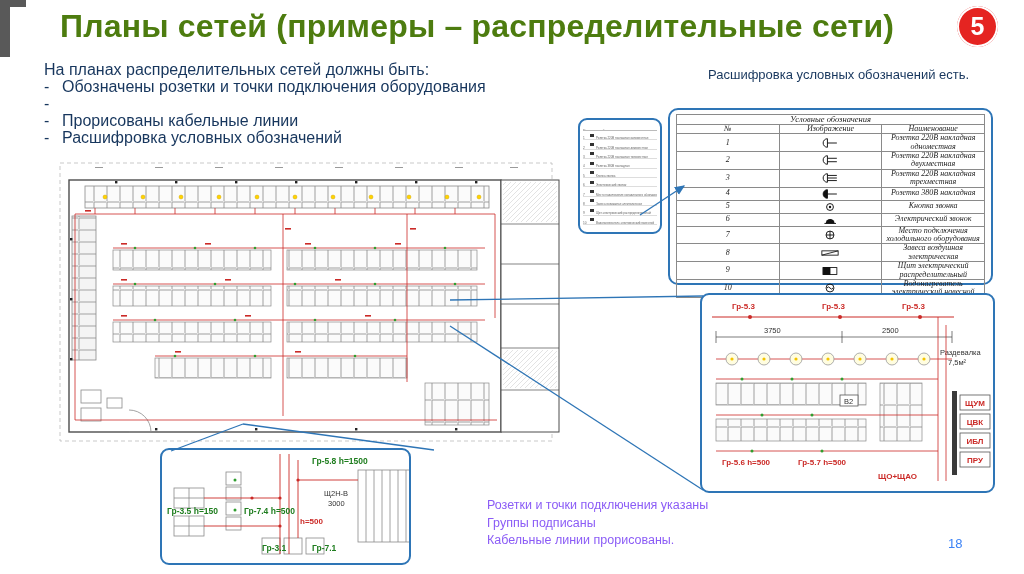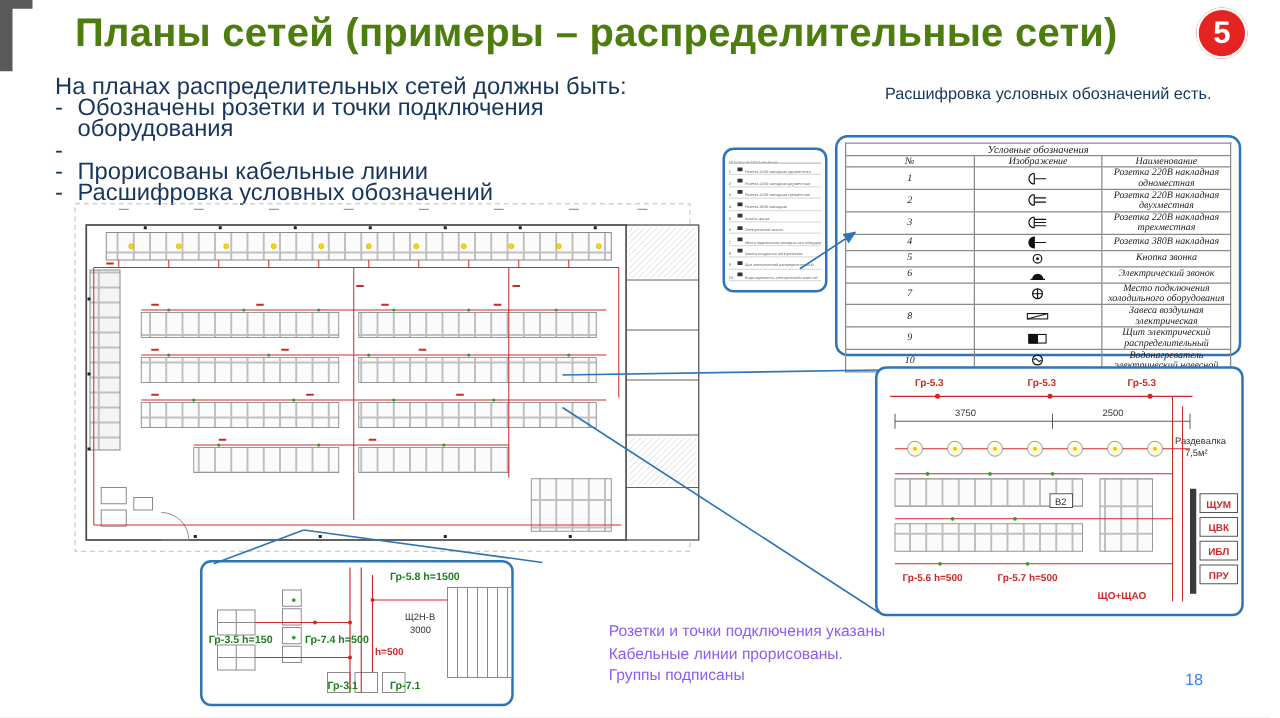--- a/index.html
+++ b/index.html
@@ -3,21 +3,21 @@
 <meta charset="utf-8">
 <style>
   html,body{margin:0;padding:0;background:#e9e9e9}
   *{box-sizing:border-box}
   .slide{position:relative;width:1024px;height:574px;background:#fff;font-family:"Liberation Sans",sans-serif;overflow:hidden}
   .top-cap{position:absolute;left:0;top:0;width:26px;height:7px;background:#595959}
   .left-bar{position:absolute;left:0;top:0;width:10px;height:57px;background:#595959}
   .slide-title{position:absolute;left:60px;top:8px;width:890px;font-size:32px;font-weight:bold;color:#4d7c0f;letter-spacing:.2px;white-space:nowrap}
   .logo{position:absolute;left:957px;top:6px;width:41px;height:41px;border-radius:50%;background:#e52421;display:flex;align-items:center;justify-content:center;box-shadow:inset 0 0 0 2px #fff}
   .logo span{color:#fff;font-size:25px;font-weight:bold;line-height:1}
-  .notes-left{position:absolute;left:44px;top:61px;width:480px;color:#17365d;font-size:19px;line-height:17px}
+  .notes-left{position:absolute;left:44px;top:61px;width:480px;color:#17365d;font-size:16px;line-height:17px}
   .note-item{display:flex}
   .note-item .dash{width:18px;flex:none}
   .note-right{position:absolute;left:708px;top:67px;color:#17365d;font-size:13px}
   .notes-bottom{position:absolute;left:487px;top:497px;color:#8b5cf6;font-size:12.5px;line-height:17.5px}
   .page-num{position:absolute;left:948px;top:536px;color:#3b82f6;font-size:13px}
   .plan{position:absolute;left:55px;top:158px;z-index:1}
   .overlay{position:absolute;left:0;top:0;z-index:5;pointer-events:none}
   
   .legend-box{position:absolute;left:668px;top:108px;width:325px;height:177px;border:2px solid #2e75b6;border-radius:10px;background:#fff;z-index:3;padding:4px 6px}
   table.legend{width:100%;height:100%;border-collapse:collapse;font-family:"Liberation Serif",serif;font-style:italic;color:#222;table-layout:fixed}
@@ -538,19 +538,19 @@
       <path d="M243 424 L171 451"></path>
       <path d="M243 424 L434 450"></path>
       <path d="M450 300 L703 296"></path>
       <path d="M450 326 L703 490"></path>
       <path d="M640 215 L684 186" marker-end="url(#arrb)"></path>
     </g>
   </svg>
 
   <div class="notes-bottom">
     <div>Розетки и точки подключения указаны</div>
+    <div>Группы подписаны</div>
     <div>Кабельные линии прорисованы.</div>
-    <div>Группы подписаны</div>
   </div>
 
   <div class="page-num">18</div>
 
 </div>
 
 </body></html>

